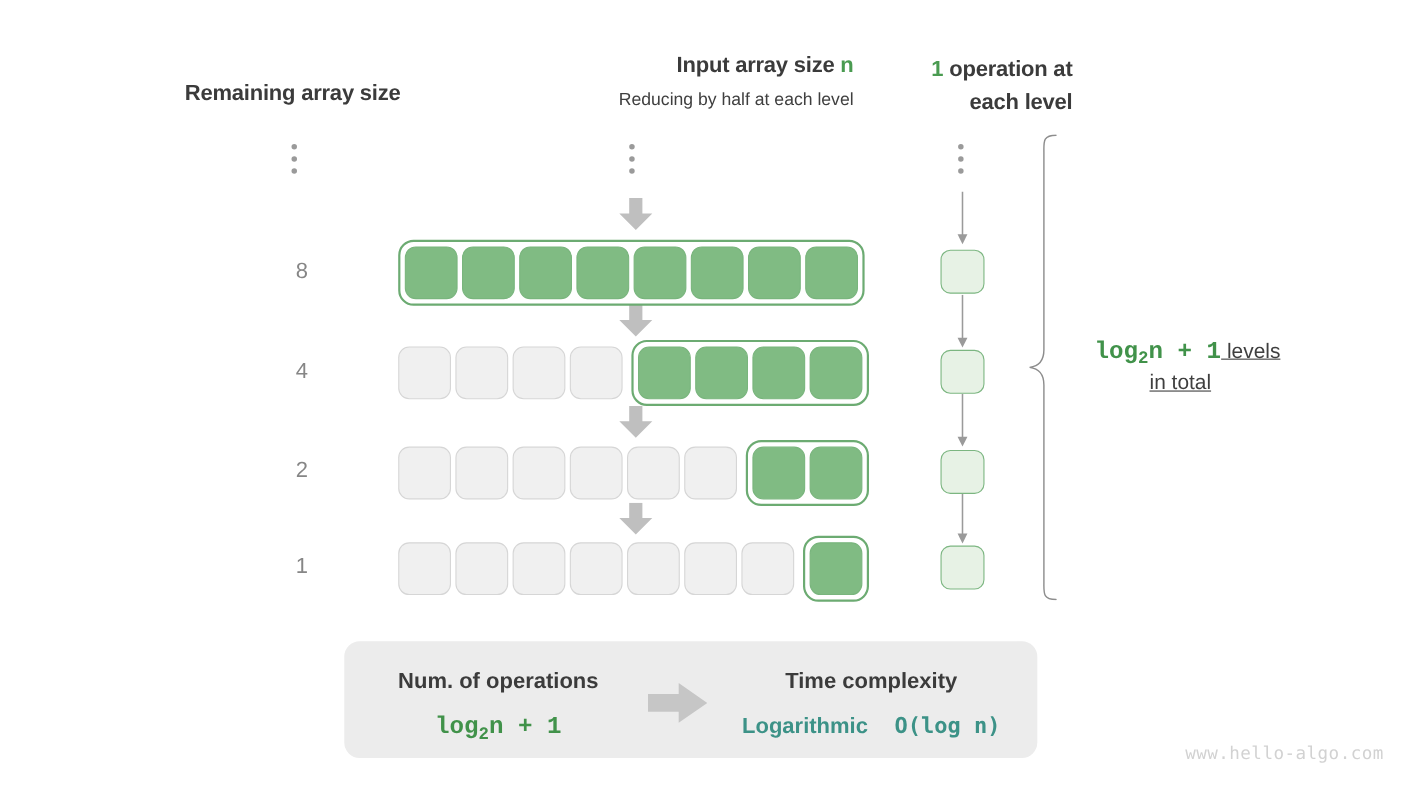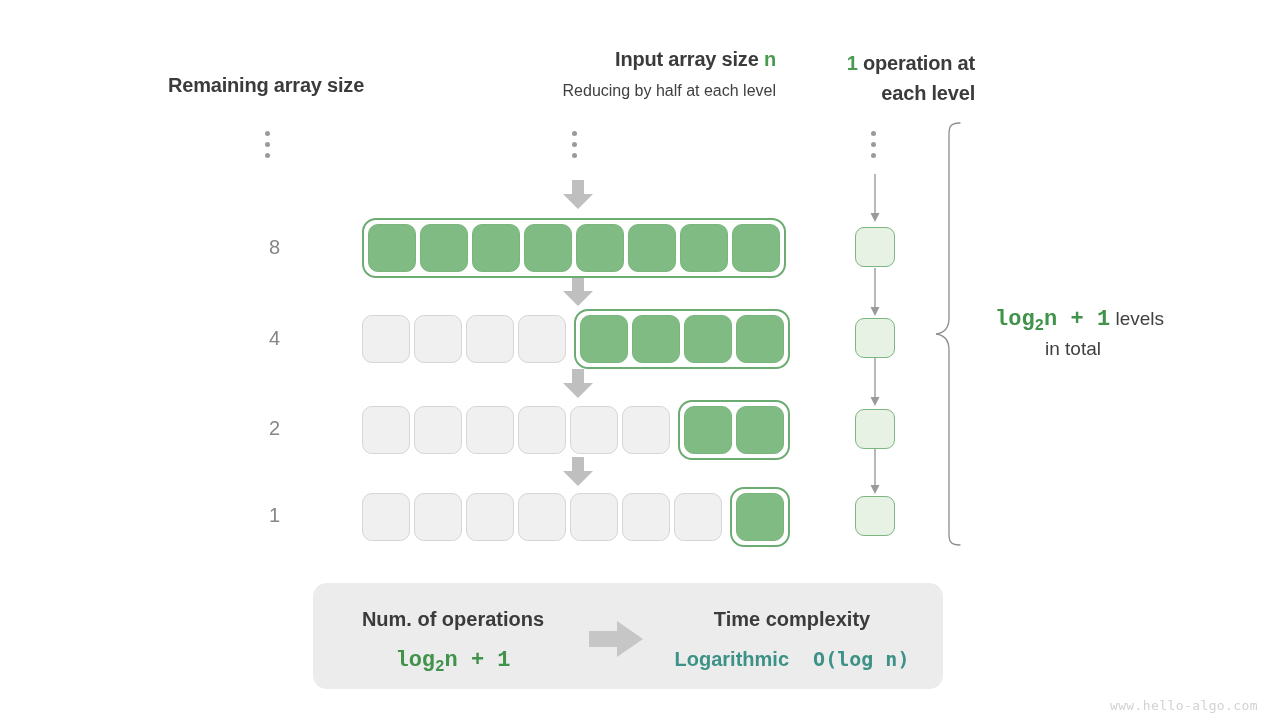--- a/index.html
+++ b/index.html
@@ -119,20 +119,21 @@
   }
   .mono-green {
     font-family: Liberation Mono, monospace;
     font-weight: bold;
     font-size: 22px;
     color: #41924a;
   }
   .cap-plain {
     font-size: 19px;
     color: #3f3f3f;
+    text-decoration: underline;
   }
 
   
   .summary {
     position: absolute;
     left: 313px;
     top: 583px;
     width: 630px;
     height: 106px;
     background: #ececec;
@@ -165,23 +166,23 @@
   .rightarrow {
     position: absolute;
     width: 56px;
     height: 40px;
   }
 
   
   .watermark {
     position: absolute;
     right: 22px;
-    bottom: 7px;
+    bottom: 26px;
     font-family: "DejaVu Sans Mono", monospace;
-    font-size: 13px;
+    font-size: 16px;
     color: #d2d2d2;
     letter-spacing: 0.4px;
   }
 
   sub { font-size: 0.72em; }
 </style>
 </head>
 <body>
 
 <div class="abs hdr-bold" style="left:168px; top:62px;margin-top:12px;">

